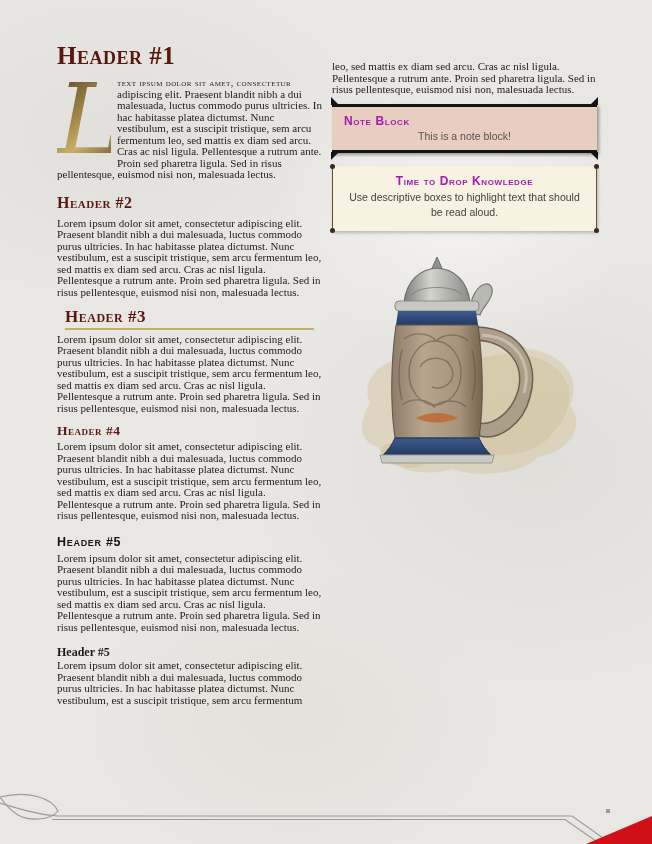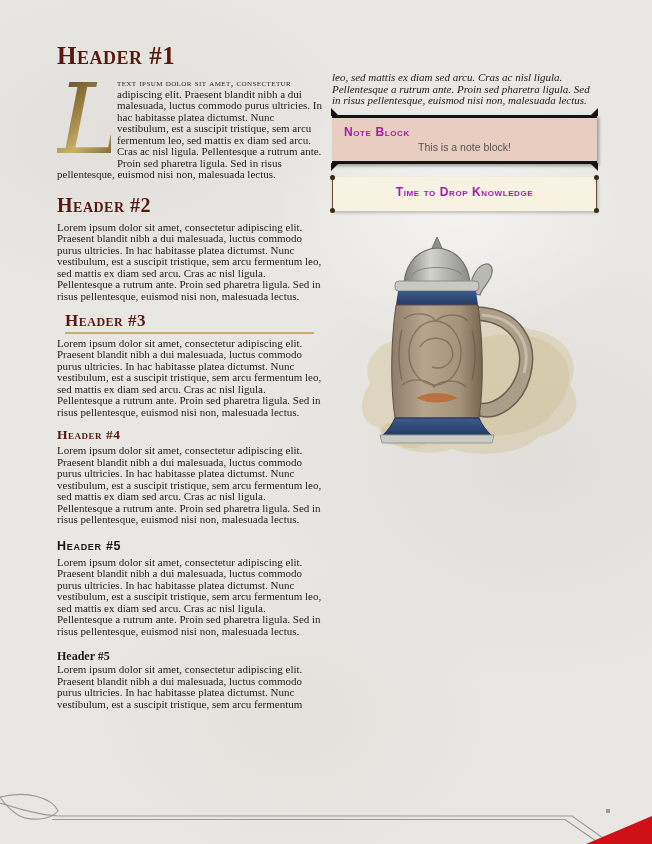--- a/index.html
+++ b/index.html
@@ -27,21 +27,21 @@
   h1,h2,h3,h4,h5,h6,p { margin:0; }
 
   .h-main {
     font-family:"Liberation Serif", serif;
     font-variant:small-caps;
     font-weight:bold;
     color:#58180d;
     letter-spacing:0.5px;
   }
   h1.h-main { font-size:25px; line-height:1.05; margin:0 0 8px; }
-  h2.h-main { font-size:20px; line-height:1.05; margin:14px 0 6px; }
+  h2.h-main { font-size:16px; line-height:1.05; margin:14px 0 6px; }
   h3.h-main {
     font-size:17px; line-height:1.1; margin:10px 8px 4px;
     border-bottom:2px solid #c9ad6a; padding-bottom:1px;
   }
   h4.h-main { font-size:13.5px; line-height:1.1; margin:10px 0 2px; }
   h5.h-sans {
     font-family:"Liberation Sans", sans-serif;
     font-variant:small-caps; font-weight:bold;
     font-size:12.5px; letter-spacing:0.7px;
     color:#17150f; margin:13px 0 4px;
@@ -159,37 +159,38 @@
 
       <h5 class="h-sans">Header #5</h5>
       <p class="body-text">Lorem ipsum dolor sit amet, consectetur adipiscing elit. Praesent blandit nibh a dui malesuada, luctus commodo purus ultricies. In hac habitasse platea dictumst. Nunc vestibulum, est a suscipit tristique, sem arcu fermentum leo, sed mattis ex diam sed arcu. Cras ac nisl ligula. Pellentesque a rutrum ante. Proin sed pharetra ligula. Sed in risus pellentesque, euismod nisi non, malesuada lectus.</p>
 
       <h6 class="h-bold-serif">Header #5</h6>
       <p class="body-text">Lorem ipsum dolor sit amet, consectetur adipiscing elit. Praesent blandit nibh a dui malesuada, luctus commodo purus ultricies. In hac habitasse platea dictumst. Nunc vestibulum, est a suscipit tristique, sem arcu fermentum</p>
     </div>
 
     <div class="col">
 
-      <p class="body-text" style="margin-top:29px;font-style:italic;">leo, sed mattis ex diam sed arcu. Cras ac nisl ligula. Pellentesque a rutrum ante. Proin sed pharetra ligula. Sed in risus pellentesque, euismod nisi non, malesuada lectus.</p>
+      <p class="body-text" style="margin-top:18px;">leo, sed mattis ex diam sed arcu. Cras ac nisl ligula. Pellentesque a rutrum ante. Proin sed pharetra ligula. Sed in risus pellentesque, euismod nisi non, malesuada lectus.</p>
 
       <div class="note-block">
         <span class="note-corner nc-tl"></span>
         <span class="note-corner nc-tr"></span>
         <span class="note-corner nc-bl"></span>
         <span class="note-corner nc-br"></span>
         <div class="note-title">Note Block</div>
         <div class="note-body">This is a note block!</div>
       </div>
 
       <div class="desc-box">
         <span class="desc-dot dd-tl"></span>
         <span class="desc-dot dd-tr"></span>
         <span class="desc-dot dd-bl"></span>
         <span class="desc-dot dd-br"></span>
         <div class="desc-title">Time to Drop Knowledge</div>
+        <p class="desc-body">Use descriptive boxes to highlight text that should be read aloud.</p>
       </div>
 
       <div class="stein-wrap">
         <svg width="265" height="230" viewBox="0 0 265 230">
           <defs>
             <linearGradient id="bodyGrad" x1="0" y1="0" x2="1" y2="0">
               <stop offset="0" stop-color="#8d7c68"></stop>
               <stop offset="0.35" stop-color="#b7a58e"></stop>
               <stop offset="0.75" stop-color="#a5937c"></stop>
               <stop offset="1" stop-color="#76654f"></stop>

